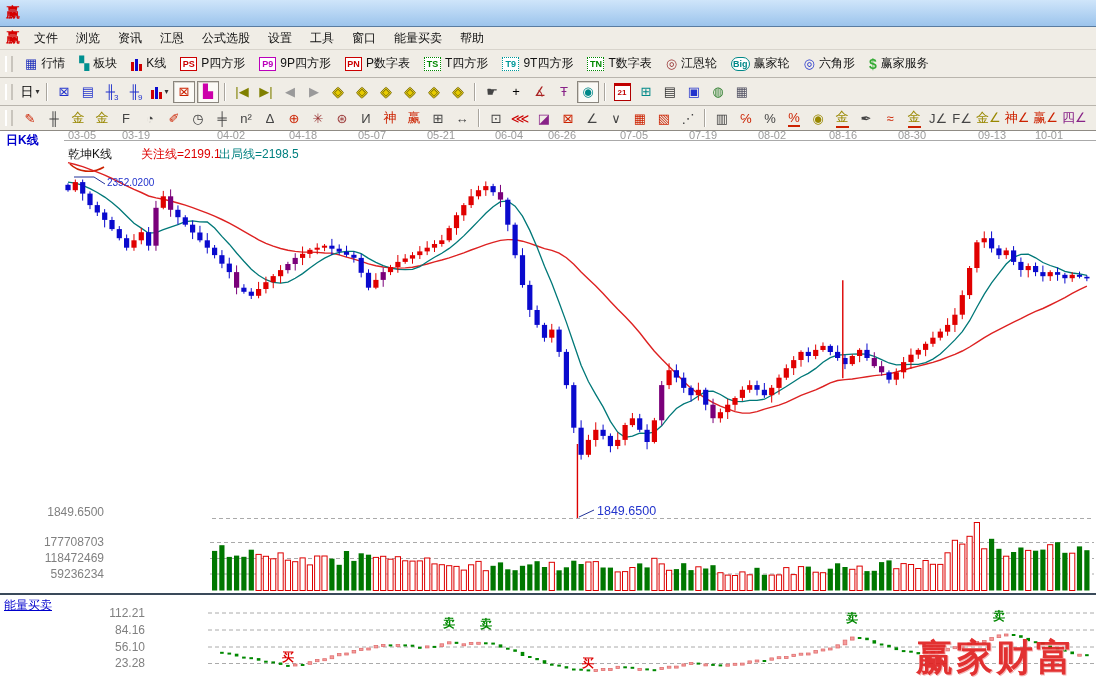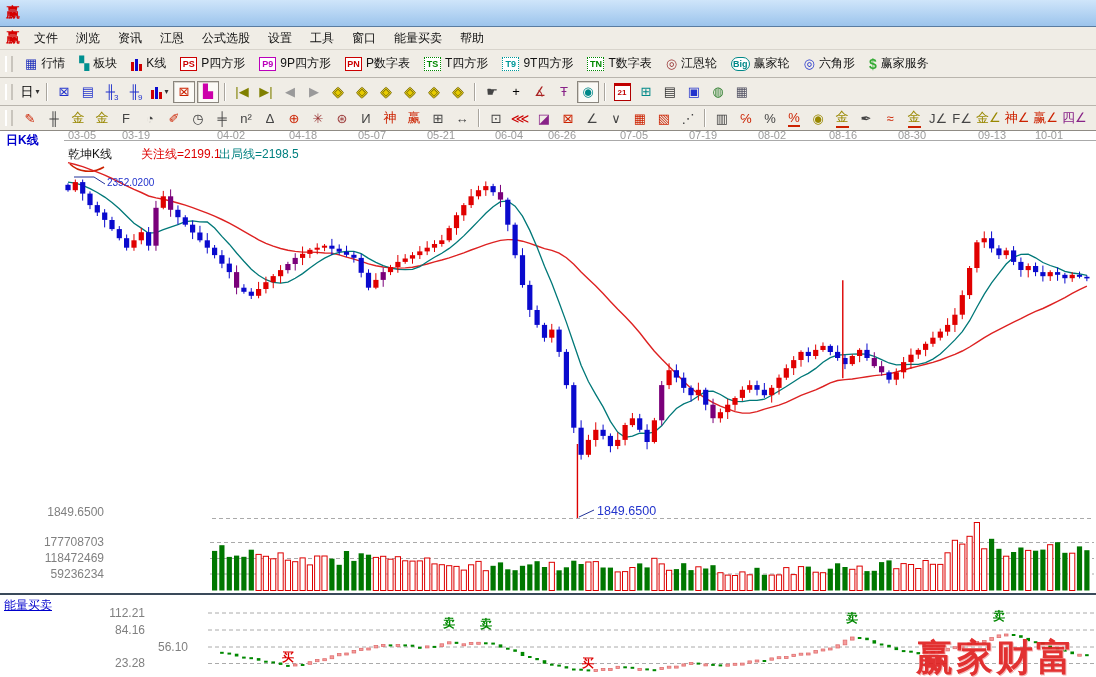--- a/index.html
+++ b/index.html
@@ -941,21 +941,21 @@
 <div id="vol-axis">
     <div class="lbl axis-r" style="left: 0px; width: 104px; top: 535px;">177708703</div>
     <div class="lbl axis-r" style="left: 0px; width: 104px; top: 551px;">118472469</div>
     <div class="lbl axis-r" style="left: 0px; width: 104px; top: 567px;">59236234</div>
   </div>
 
 <div class="lbl" style="left:4px;top:597px;color:#0000cc;text-decoration:underline;">能量买卖</div>
 <div id="energy-axis">
     <div class="lbl axis-r" style="left: 0px; width: 145px; top: 606px;">112.21</div>
     <div class="lbl axis-r" style="left: 0px; width: 145px; top: 623px;">84.16</div>
-    <div class="lbl axis-r" style="left: 8px; width: 145px; top: 640px; padding-left: 35px;">56.10</div>
+    <div class="lbl axis-r" style="left: 0px; width: 145px; top: 640px;">56.10</div>
     <div class="lbl axis-r" style="left: 0px; width: 145px; top: 656px;">23.28</div>
   </div>
 <div id="signals">
     <div class="signal" style="color: rgb(221, 0, 0); left: 282px; top: 649px;">买</div>
     <div class="signal" style="color: rgb(0, 136, 0); left: 443px; top: 615px;">卖</div>
     <div class="signal" style="color: rgb(0, 136, 0); left: 480px; top: 616px;">卖</div>
     <div class="signal" style="color: rgb(221, 0, 0); left: 582px; top: 655px;">买</div>
     <div class="signal" style="color: rgb(0, 136, 0); left: 846px; top: 610px;">卖</div>
     <div class="signal" style="color: rgb(0, 136, 0); left: 993px; top: 608px;">卖</div>
   </div>

